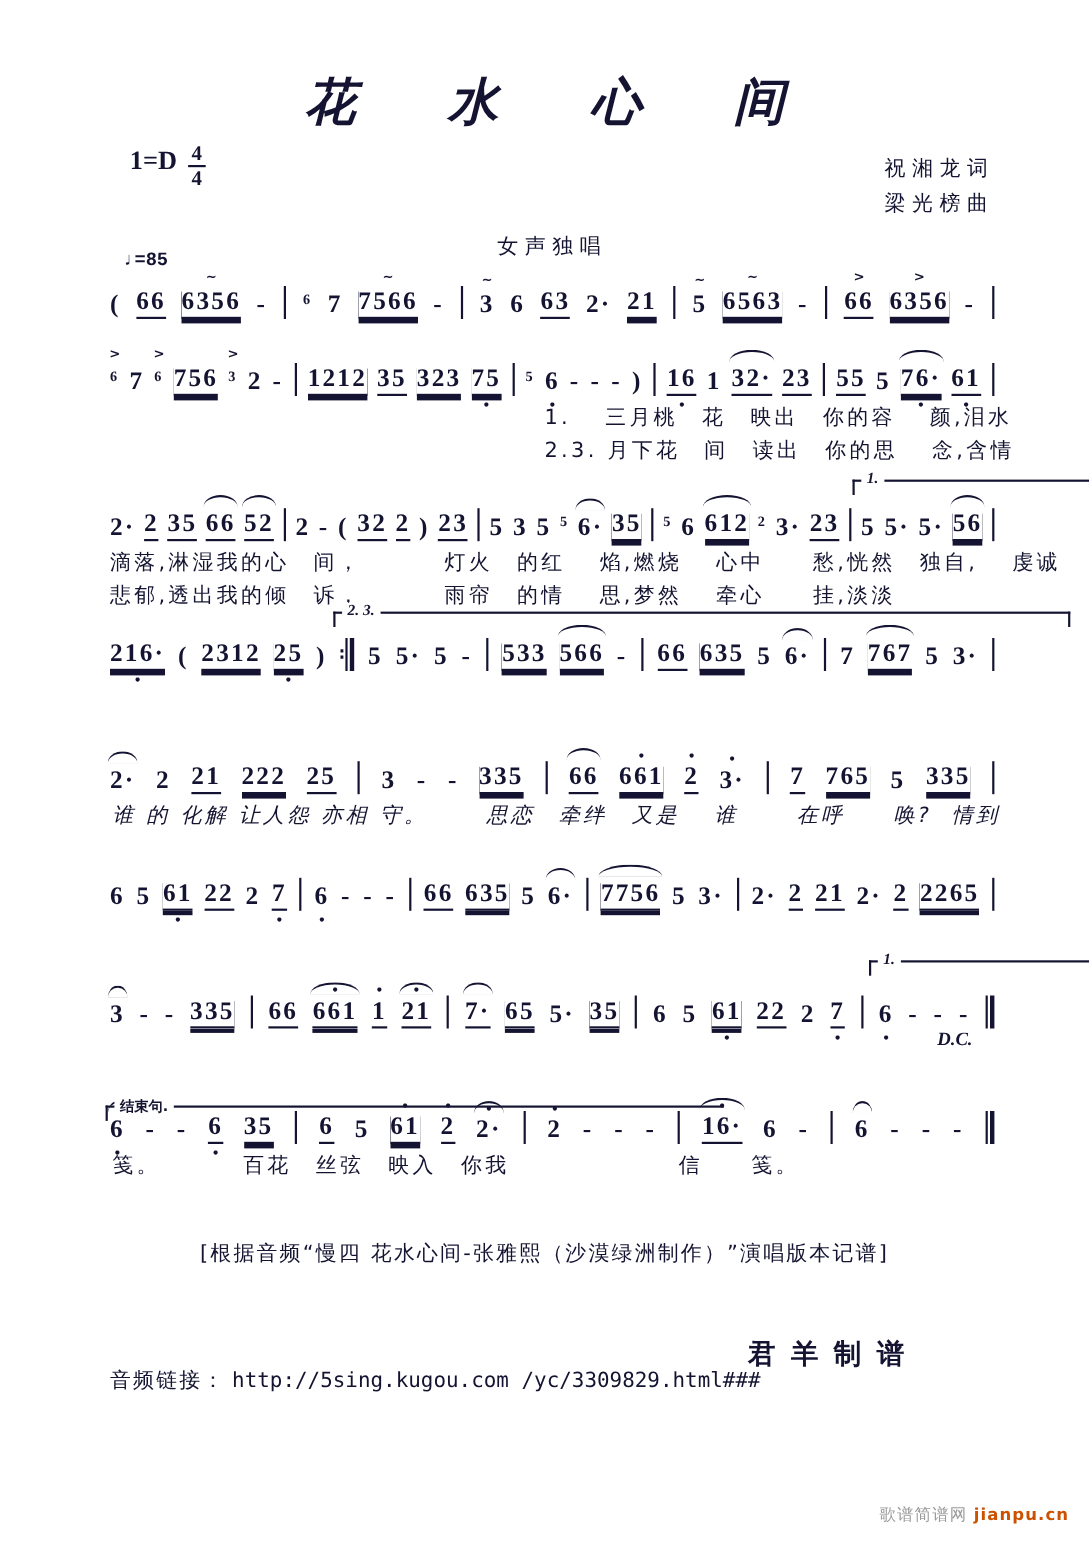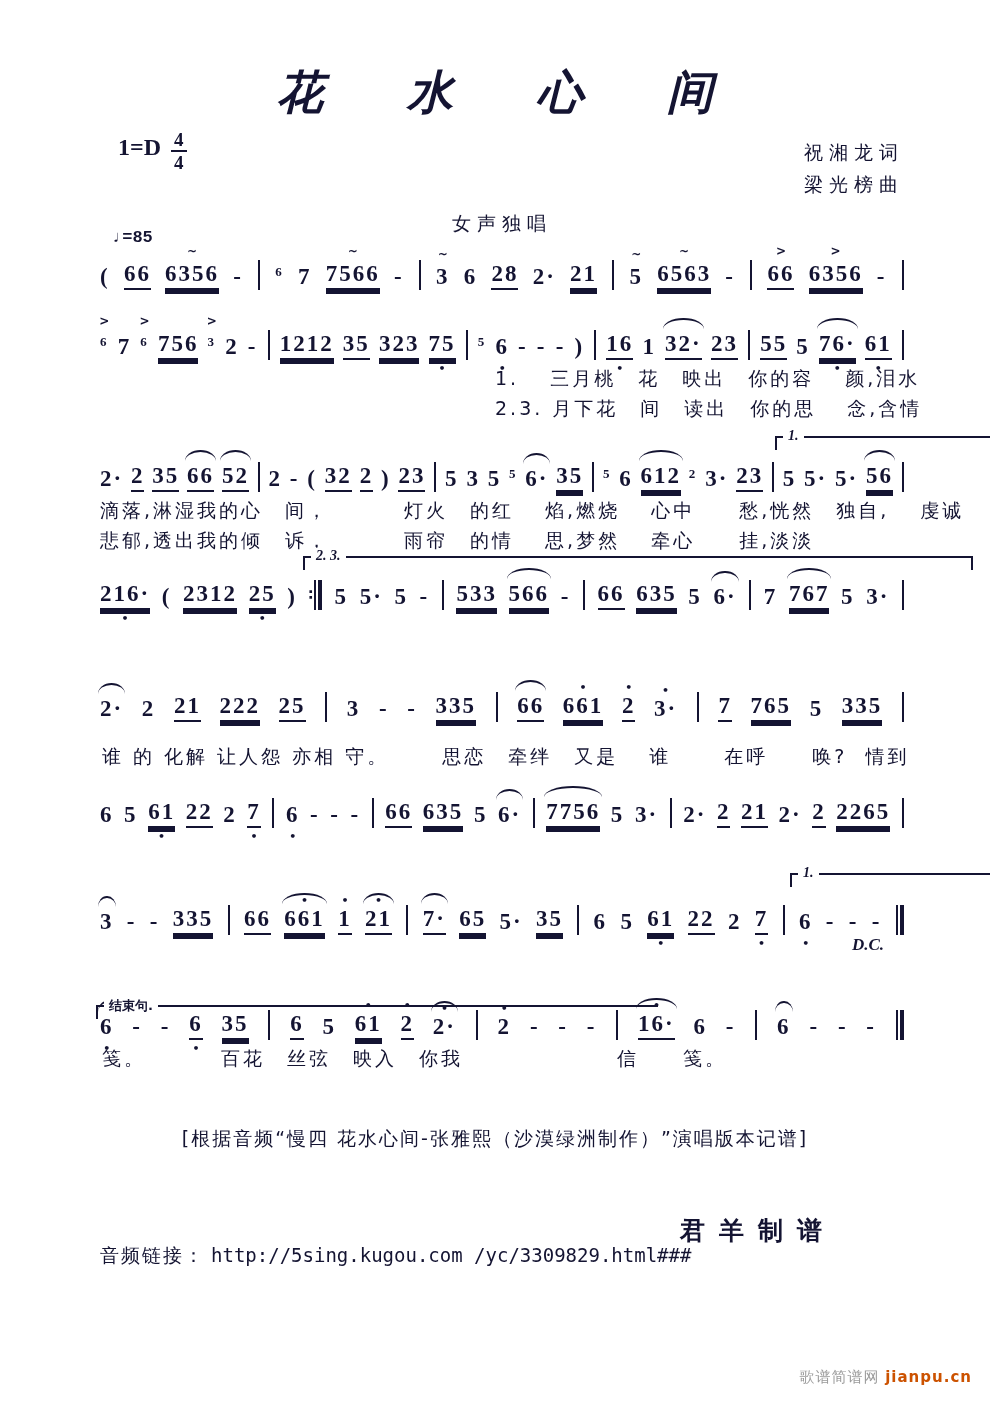--- a/index.html
+++ b/index.html
@@ -90,21 +90,21 @@
           <span class="tok"><span class="base u2">6356</span><span class="tm">~</span></span>
           <span class="tok"><span class="base">-</span></span>
           <span class="tok"><span class="bar"></span></span>
           <span class="tok grace"><span class="base">6</span></span>
           <span class="tok"><span class="base">7</span></span>
           <span class="tok"><span class="base u2">7566</span><span class="tm">~</span></span>
           <span class="tok"><span class="base">-</span></span>
           <span class="tok"><span class="bar"></span></span>
           <span class="tok"><span class="base">3</span><span class="tm">~</span></span>
           <span class="tok"><span class="base">6</span></span>
-          <span class="tok"><span class="base u1">28</span></span>
+          <span class="tok"><span class="base u1">63</span></span>
           <span class="tok"><span class="base">2·</span></span>
           <span class="tok"><span class="base u2">21</span></span>
           <span class="tok"><span class="bar"></span></span>
           <span class="tok"><span class="base">5</span><span class="tm">~</span></span>
           <span class="tok"><span class="base u2">6563</span><span class="tm">~</span></span>
           <span class="tok"><span class="base">-</span></span>
           <span class="tok"><span class="bar"></span></span>
           <span class="tok"><span class="base u1">66</span><span class="tm">&gt;</span></span>
           <span class="tok"><span class="base u2">6356</span><span class="tm">&gt;</span></span>
           <span class="tok"><span class="base">-</span></span>
@@ -238,21 +238,21 @@
           <span class="tok"><span class="base u2">661</span><span class="hi">•</span></span>
           <span class="tok"><span class="base u1">2</span><span class="hi">•</span></span>
           <span class="tok"><span class="base">3·</span><span class="hi">•</span></span>
           <span class="tok"><span class="bar"></span></span>
           <span class="tok"><span class="base u1">7</span></span>
           <span class="tok"><span class="base u2">765</span></span>
           <span class="tok"><span class="base">5</span></span>
           <span class="tok"><span class="base u2">335</span></span>
           <span class="tok"><span class="bar"></span></span>
         </div>
-        <div class="lyric" style="left: 2px; top: 62px;">谁 的 化解 让人怨 亦相 守。　　 思恋　牵绊　又是　 谁　　 在呼　　唤?  情到</div>
+        <div class="lyric" style="left: 2px; top: 46px; font-style: italic;">谁 的 化解 让人怨 亦相 守。　　 思恋　牵绊　又是　 谁　　 在呼　　唤?  情到</div>
       </div>
       <div class="system" style="top: 788px;">
         <div class="notes">
           <span class="tok"><span class="base">6</span></span>
           <span class="tok"><span class="base">5</span></span>
           <span class="tok"><span class="base u2">61</span><span class="lo">•</span></span>
           <span class="tok"><span class="base u1">22</span></span>
           <span class="tok"><span class="base">2</span></span>
           <span class="tok"><span class="base u1">7</span><span class="lo">•</span></span>
           <span class="tok"><span class="bar"></span></span>

